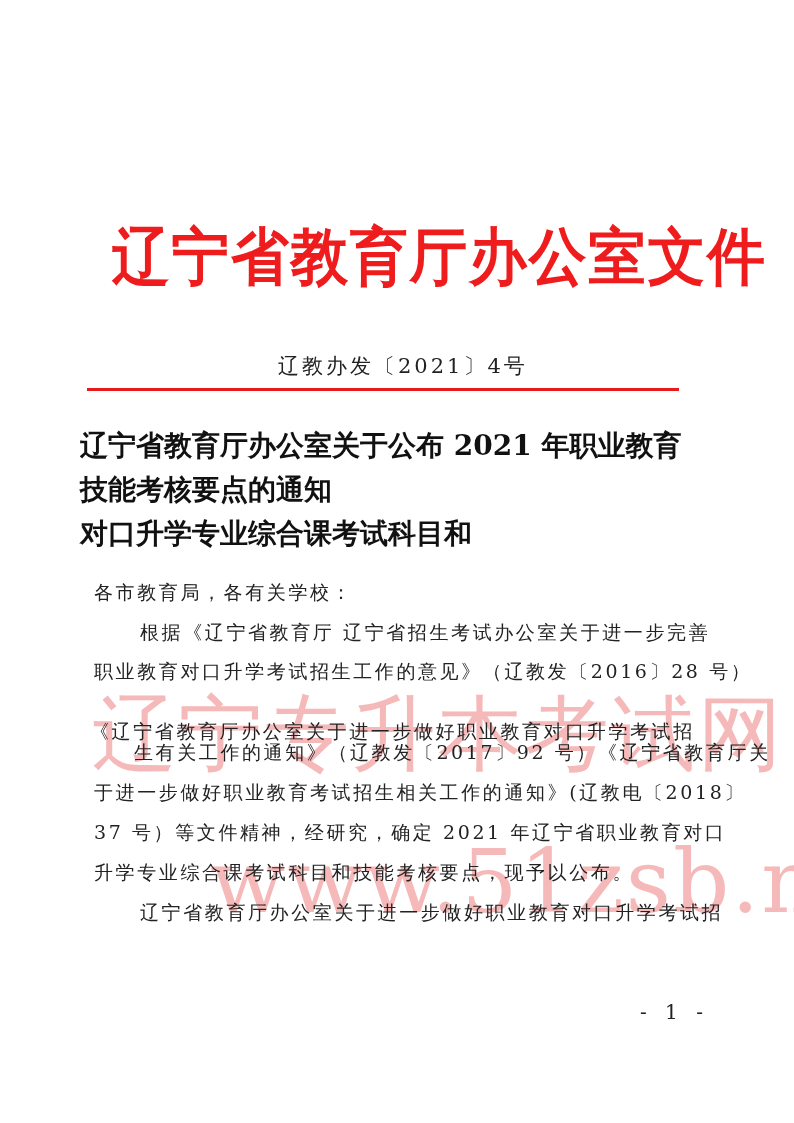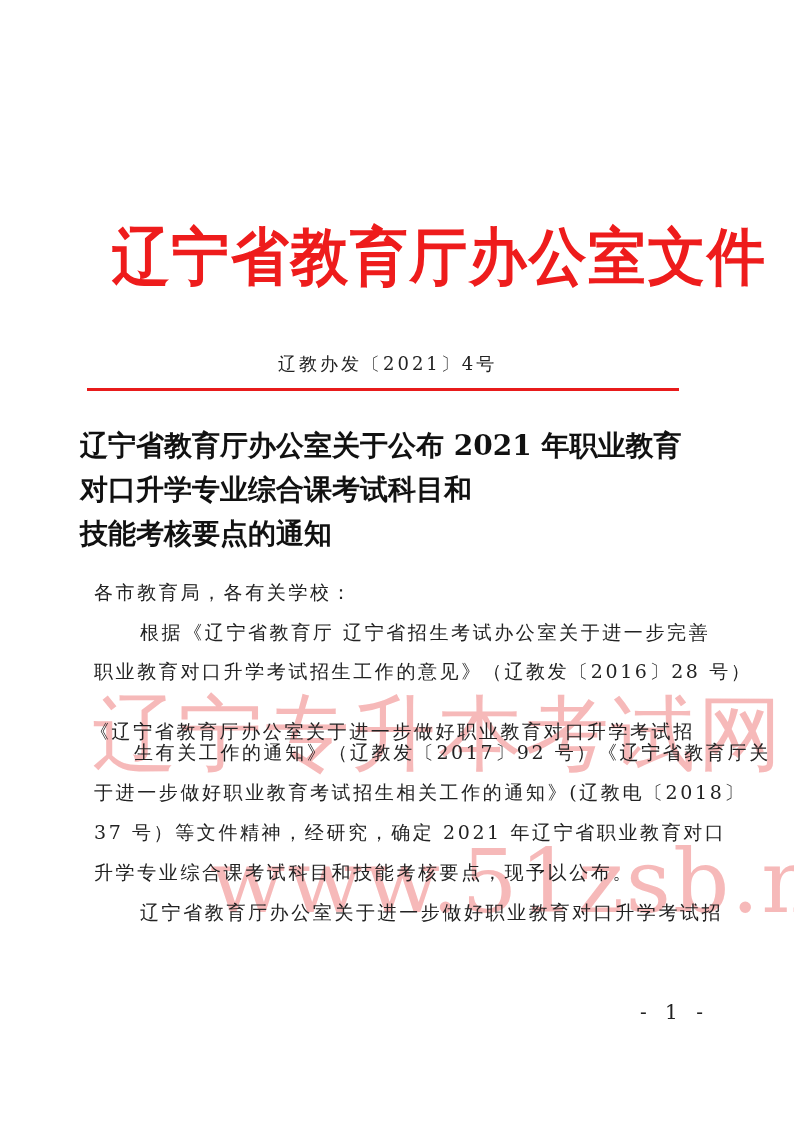--- a/index.html
+++ b/index.html
@@ -5,21 +5,21 @@
   html, body { margin: 0; padding: 0; background: #ffffff; }
   body { width: 794px; height: 1123px; position: relative; overflow: hidden;
          font-family: "DejaVu Serif", "Liberation Serif", serif; color: #1a1a1a; }
   .page { position: absolute; inset: 0; padding-left: 9px; }
 
   .masthead { position: absolute; left: 112px; top: 222px; width: 575px; height: 70px;
               color: #ee1c1c; font-size: 62px; font-weight: bold; letter-spacing: 2px;
               line-height: 70px; white-space: nowrap; text-align: center;
               font-family: "DejaVu Serif", serif; transform: scaleX(0.93); transform-origin: left top; }
 
-  .docnum { position: absolute; left: 278px; top: 352px; font-size: 18px; letter-spacing: 3px;
+  .docnum { position: absolute; left: 278px; top: 352px; font-size: 21px; letter-spacing: 3px;
             color: #222; white-space: nowrap; text-align: right; }
 
   .red-rule { position: absolute; left: 87px; top: 388px; width: 592px; height: 3px; background: #e81b1b; }
 
   .title { position: absolute; left: 80px; width: 640px; text-align: left; font-weight: bold;
            font-size: 28px; line-height: 44px; color: #111; }
   .title .line { display: block; white-space: nowrap; }
 
   .body-text { position: absolute; left: 94px; width: 606px; font-size: 19px; color: #222;
                letter-spacing: 2.6px; }
@@ -38,22 +38,22 @@
 <div class="page">
 
   <div class="masthead">辽宁省教育厅办公室文件</div>
 
   <div class="docnum">辽教办发〔2021〕4号</div>
 
   <div class="red-rule"></div>
 
   <div class="title" style="top:424px;">
     <span class="line">辽宁省教育厅办公室关于公布 2021 年职业教育</span>
+    <span class="line">技能考核要点的通知</span>
     <span class="line">对口升学专业综合课考试科目和</span>
-    <span class="line">技能考核要点的通知</span>
   </div>
 
   <div class="watermark wm1">辽宁专升本考试网</div>
   <div class="watermark wm2">www.51zsb.net</div>
 
   <div class="body-text" style="top:0;">
     <div class="body-line" style="top:580px;font-family:Liberation Mono, monospace;">各市教育局，各有关学校：</div>
     <div class="body-line" style="top:620px; left:46px;">根据《辽宁省教育厅 辽宁省招生考试办公室关于进一步完善</div>
     <div class="body-line" style="top:659px;">职业教育对口升学考试招生工作的意见》（辽教发〔2016〕28 号）</div>
     <div class="body-line" style="top:719px; left:-4px;">《辽宁省教育厅办公室关于进一步做好职业教育对口升学考试招</div>

